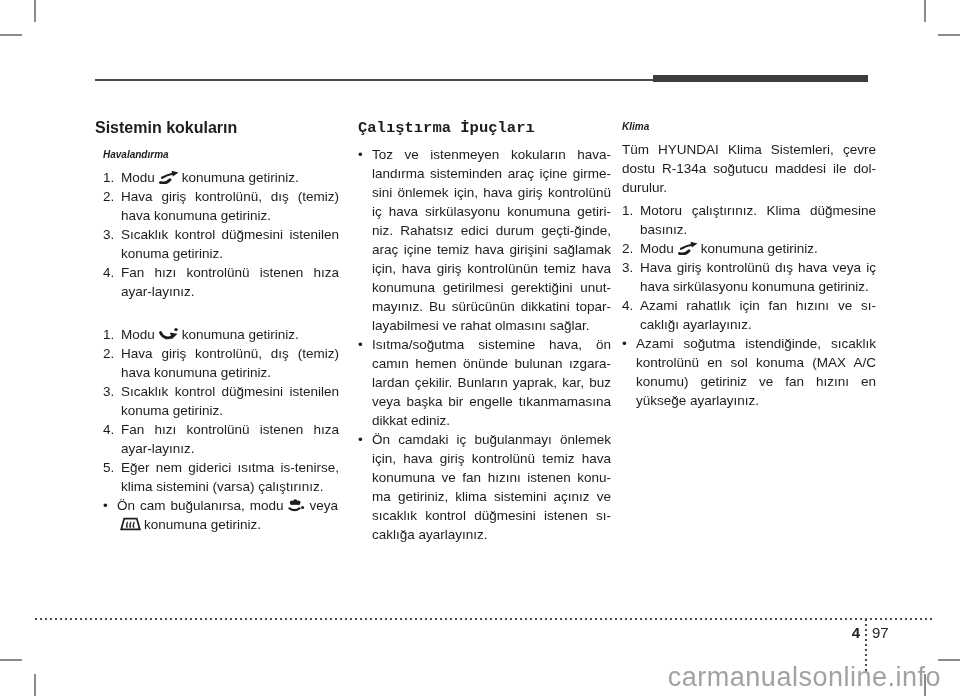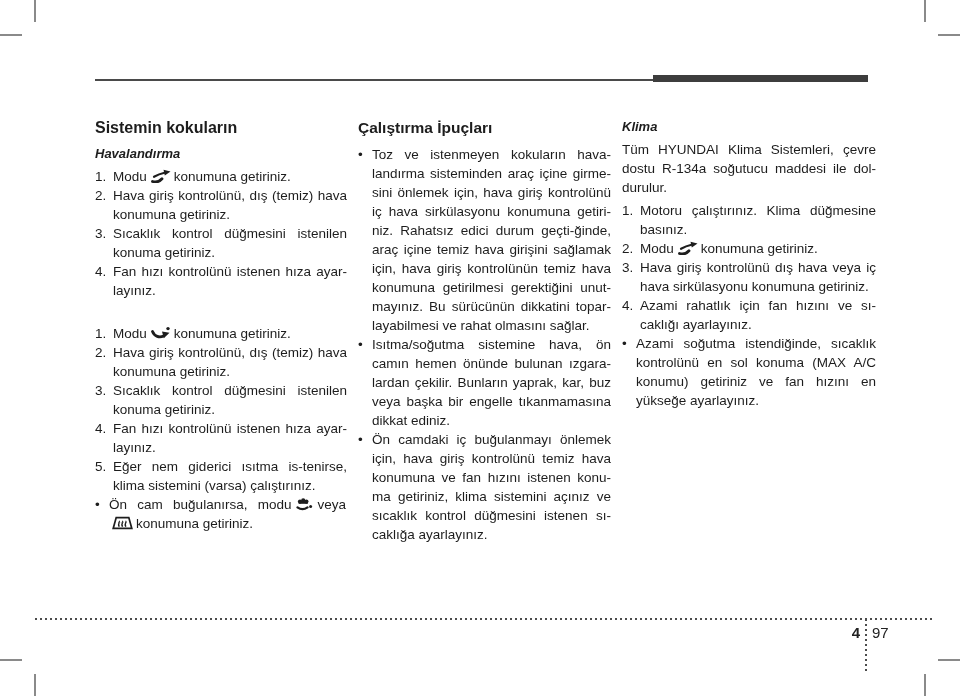--- a/index.html
+++ b/index.html
@@ -25,28 +25,28 @@
   .rule-thick{position:absolute;left:653px;top:75px;width:215px;height:7px;background:#3d3d3d;}
   
   .col{position:absolute;top:118px;font-size:13.5px;line-height:19px;}
   #col1{left:95px;width:252px;}
   #col2{left:358px;width:253px;}
   #col3{left:622px;width:254px;}
   .col-heading{
     font-size:16px;font-weight:bold;margin:0 0 7px 0;line-height:20px;
   }
   .col-heading.serif{
-    font-family:Liberation Sans, sans-serif;
+    font-family:Liberation Mono, monospace;
     font-size:15.5px;
   }
   .subheading{
-    font-size:13px;font-weight:bold;font-style:italic;
+    font-size:10px;font-weight:bold;font-style:italic;
     margin:0 0 4px 0;line-height:18px;
   }
-  .section{margin:0;}
+  .section{margin:8px;}
   .section.gap{margin-top:24px;}
   .intro{margin:0 0 4px 0;text-align:justify;}
   .li{display:flex;align-items:flex-start;}
   .li .marker{flex:none;width:18px;}
   .li.bullet .marker{width:14px;}
   .li .body{flex:1;text-align:justify;}
   .mode-icon{display:inline-block;vertical-align:-2px;margin:0 3px;}
   .mode-icon svg{display:block;}
   
   .dash-h{
@@ -207,14 +207,15 @@
     <div class="li bullet">
       <span class="marker">•</span>
       <span class="body">Azami soğutma istendiğinde, sıcaklık kontrolünü en sol konuma (MAX A/C konumu) getiriniz ve fan hızını en yükseğe ayarlayınız.</span>
     </div>
   </div>
 
   <div class="dash-h"></div>
   <div class="dash-v"></div>
   <div class="chapter-num">4</div>
   <div class="page-num">97</div>
+  <div class="watermark">carmanualsonline.info</div>
 
 </div>
 
 </body></html>

